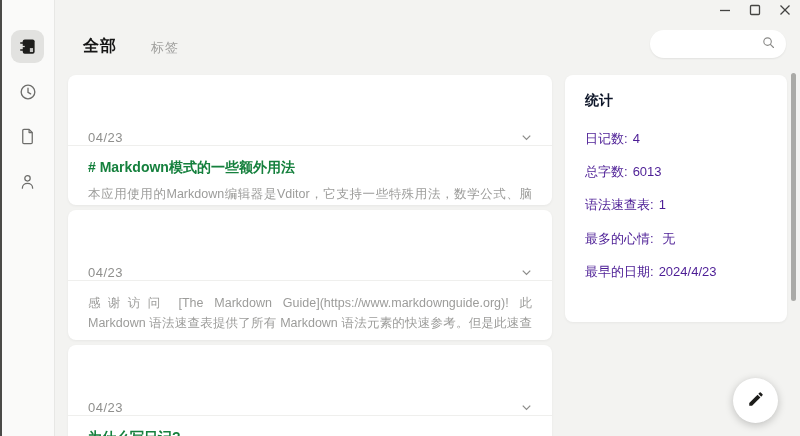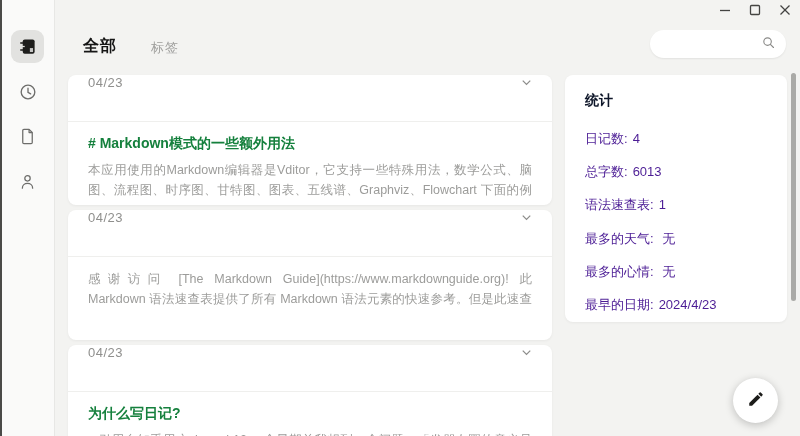--- a/index.html
+++ b/index.html
@@ -47,22 +47,22 @@
   
   .card {
     position: absolute; left: 68px; width: 484px; height: 130px;
     background: #ffffff; border-radius: 8px; box-shadow: 0 1px 3px rgba(0,0,0,0.05);
     overflow: hidden;
   }
   .card-1 { top: 75px; }
   .card-2 { top: 210px; }
   .card-3 { top: 345px; }
   .card-head {
-    height: 47px; padding: 0 18px 0 20px; display: flex; align-items: flex-start;
-    justify-content: space-between; border-bottom: 1px solid #efefed;
+    height: 47px; padding: 0 18px 0 20px; display: flex; align-items: flex-end;
+    justify-content: space-between; border-bottom: 1px solid #efefed; margin-top: 24px;
   }
   .card-date { font-size: 13px; color: #8f8f8d; letter-spacing: 0.5px; }
   .card-body { padding: 13px 20px 0 20px; }
   .card-title { font-size: 14px; font-weight: bold; color: #15803d; margin-bottom: 8px; }
   .card-preview {
     font-size: 12.5px; line-height: 19.5px; color: #9c9c9a;
     height: 40px; overflow: hidden; text-align: justify;
   }
   .chevron svg { display: block; }
 
@@ -221,23 +221,20 @@
     <div class="stat-row">
       <span>日记数:</span><span class="stat-value">4</span>
     </div>
     <div class="stat-row">
       <span>总字数:</span><span class="stat-value">6013</span>
     </div>
     <div class="stat-row">
       <span>语法速查表:</span><span class="stat-value">1</span>
     </div>
     <div class="stat-row">
-      <span>最多的天气:</span><span class="stat-value">&nbsp;无</span>
-    </div>
-    <div class="stat-row">
       <span>最多的心情:</span><span class="stat-value">&nbsp;无</span>
     </div>
     <div class="stat-row">
       <span>最早的日期:</span><span class="stat-value">2024/4/23</span>
     </div>
   </div>
 
   <div class="scroll-thumb"></div>
 
   <div class="fab">

